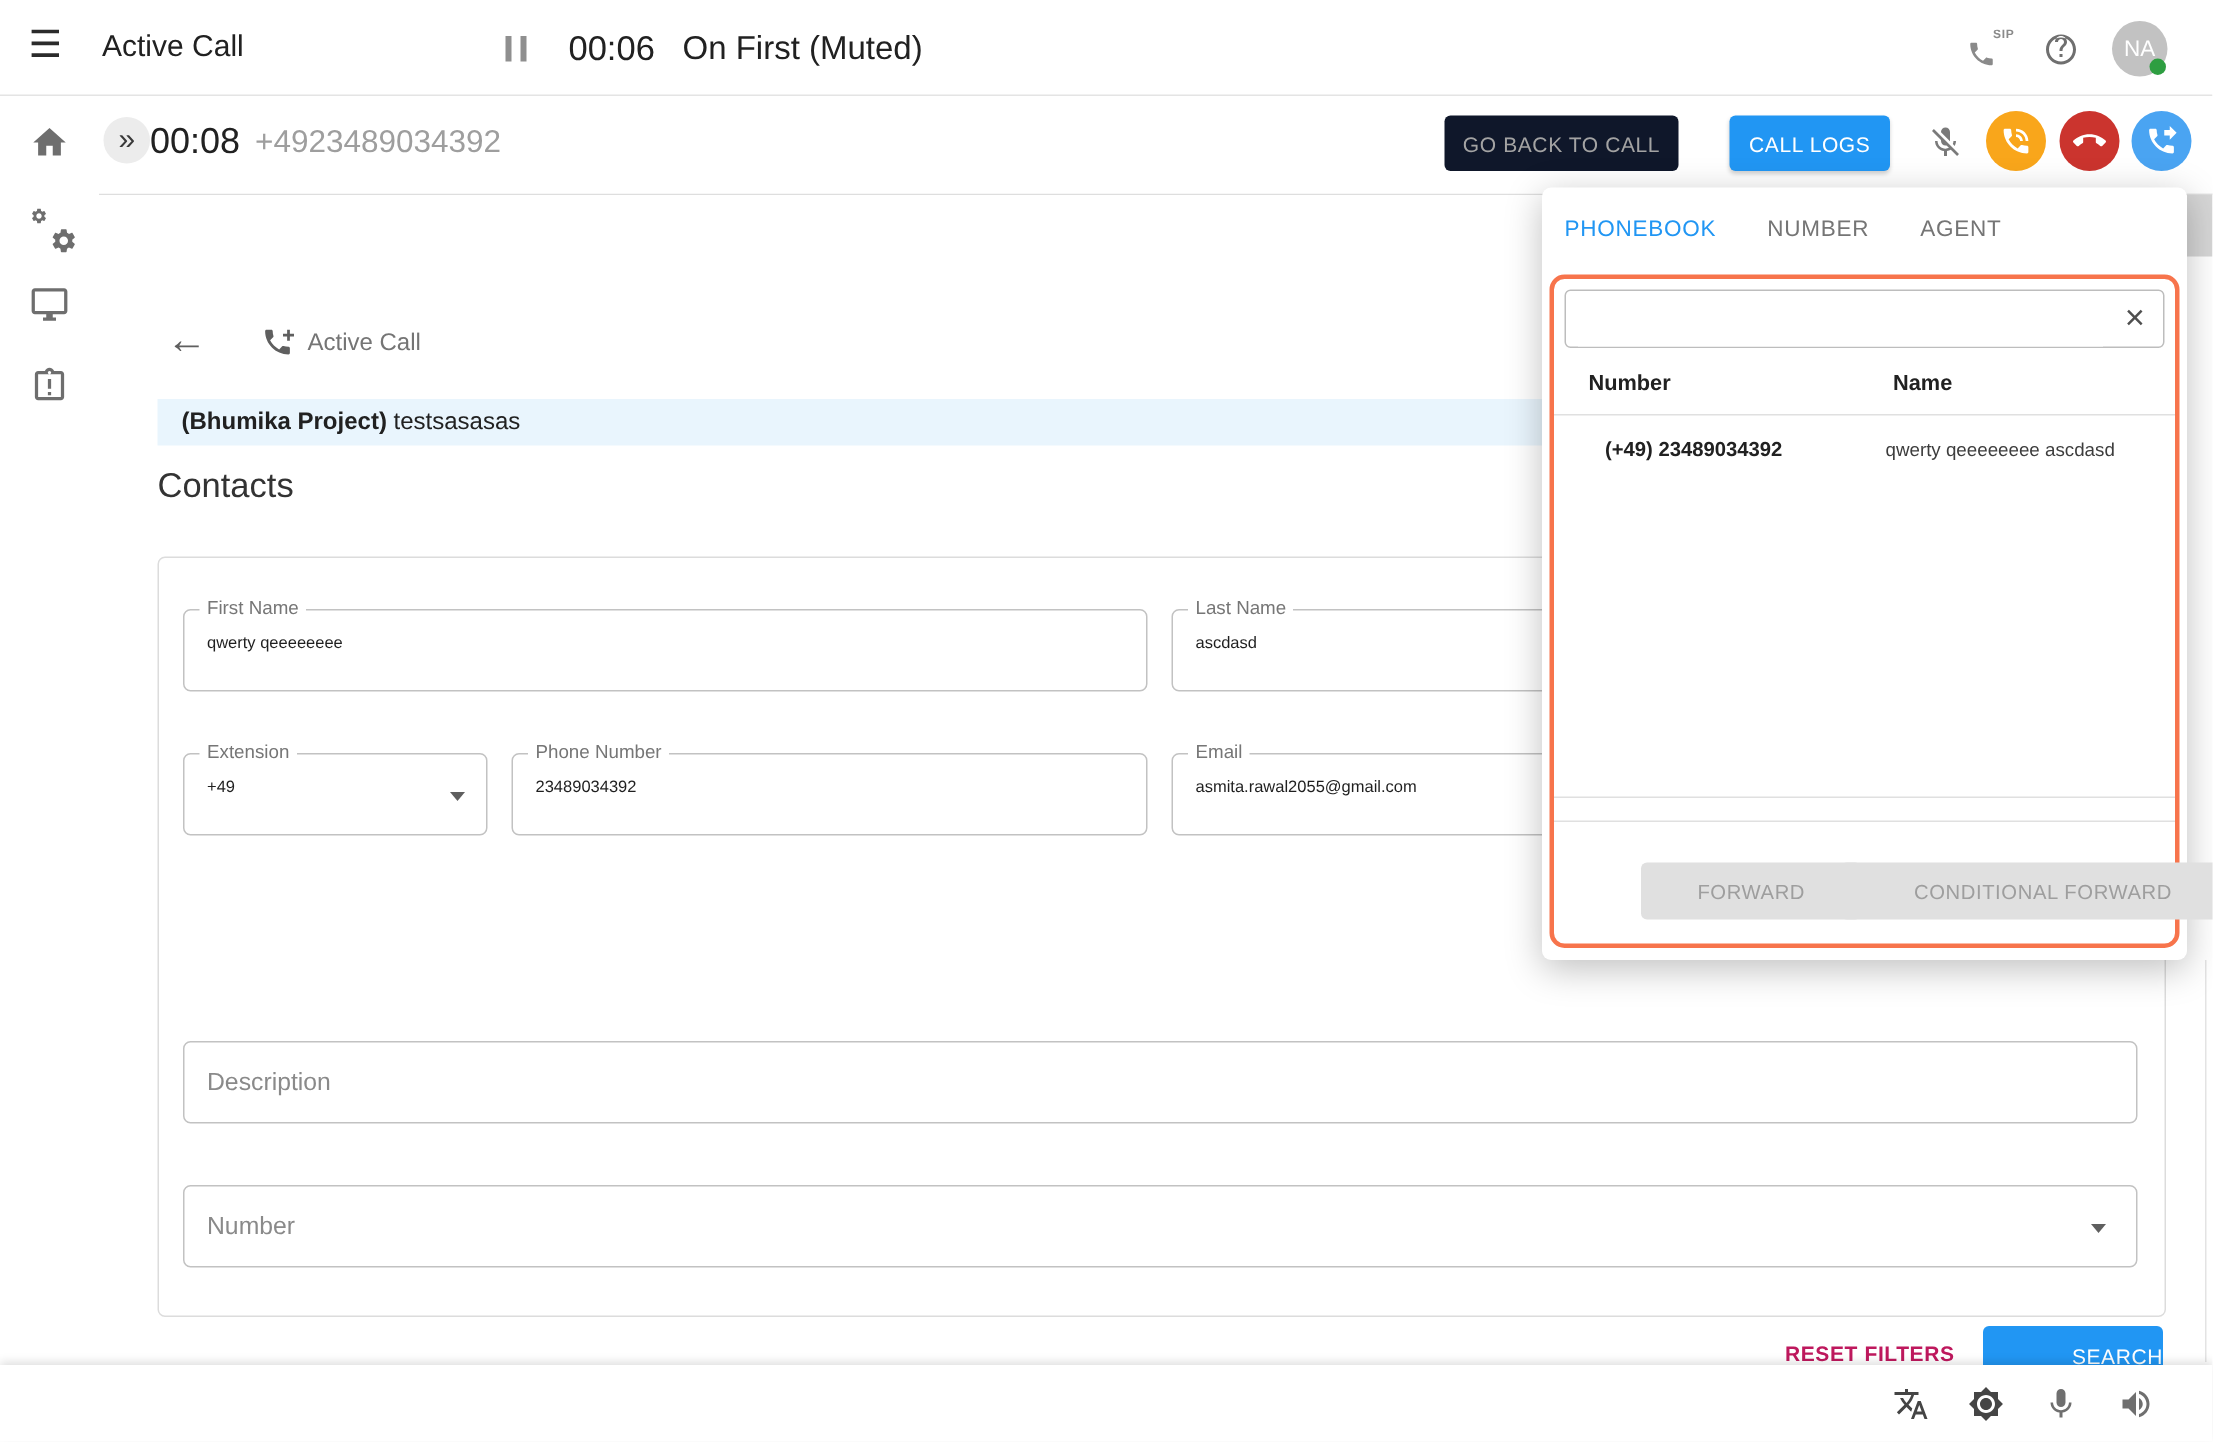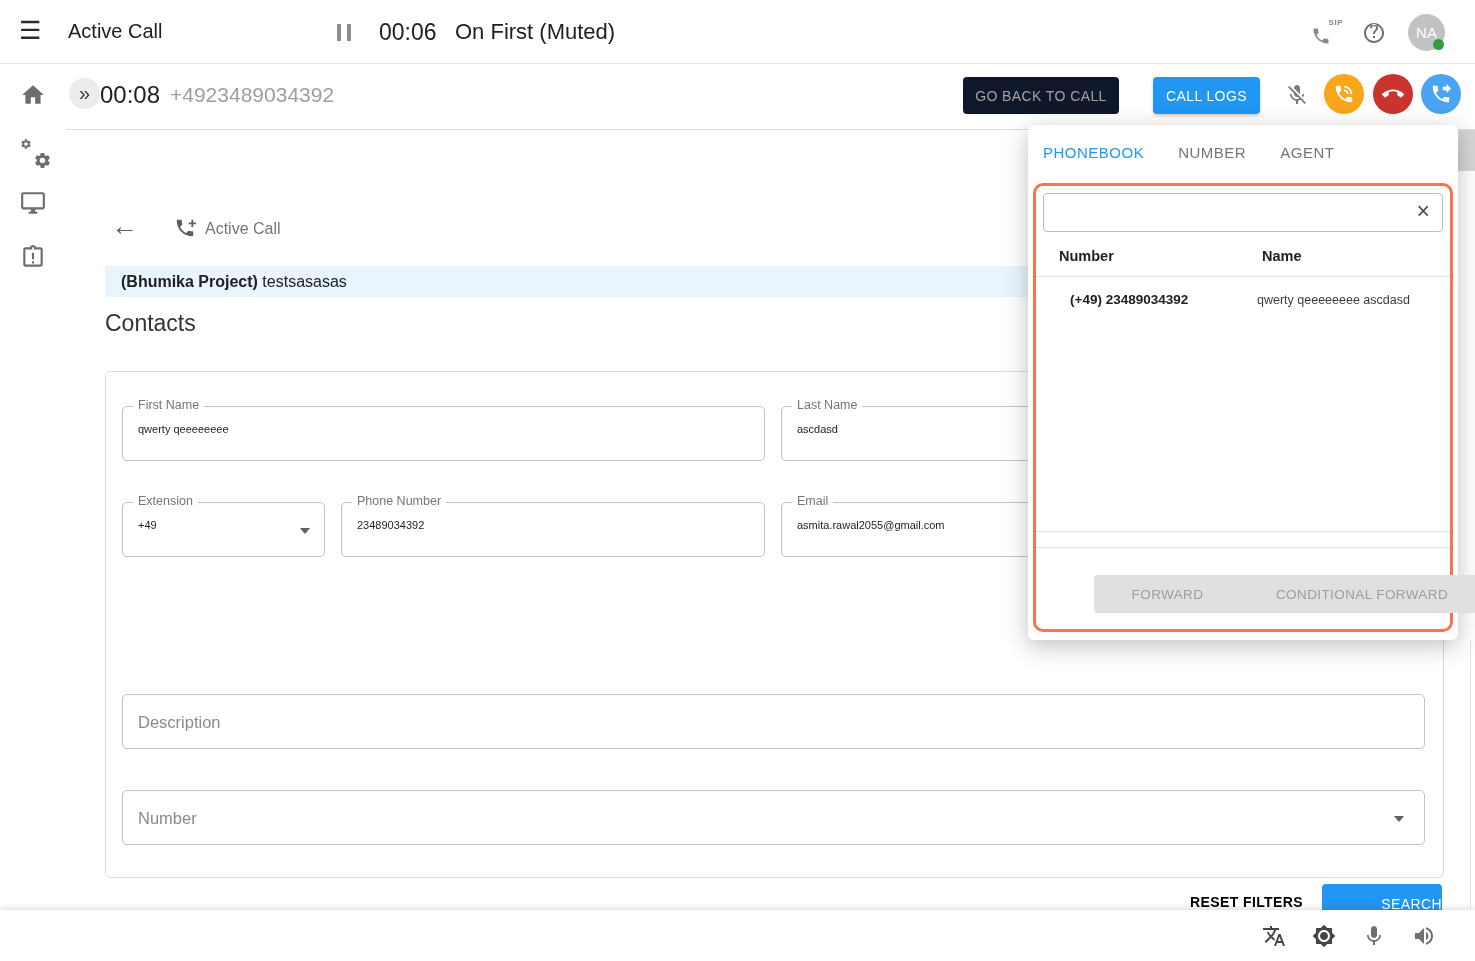--- a/index.html
+++ b/index.html
@@ -80,21 +80,21 @@
   .f-first   { left:122px; top:406px; width:643px; }
   .f-last    { left:781px; top:406px; width:644px; }
   .f-ext     { left:122px; top:502px; width:203px; }
   .f-phone   { left:341px; top:502px; width:424px; }
   .f-email   { left:781px; top:502px; width:644px; }
   .f-address { left:122px; top:598px; width:1303px; }
   .f-desc    { left:122px; top:694px; width:1303px;padding-left:16px; }
   .f-project { left:122px; top:790px; width:1303px; }
 
   .reset-link { position:absolute; left:1190px; top:894px; background:none; border:none; cursor:pointer;
-    color:#000000; font-size:14px; font-weight:bold; letter-spacing:.4px; z-index:2; }
+    color:#be185d; font-size:14px; font-weight:bold; letter-spacing:.4px; z-index:2; }
   .search-btn { position:absolute; left:1322px; top:884px; width:120px; height:40px; background:#2196F3;
     color:#fff; font-size:14px; letter-spacing:.4px; z-index:2;text-align:right; }
   .gray-strip { position:absolute; left:1458px; top:129px; width:17px; height:42px; background:#d6d6d6; z-index:3; }
   .edge-line { position:absolute; left:1470px; top:640px; width:1px; height:268px; background:#e3e3e3; }
 
   
   .popup { position:absolute; left:1028px; top:125px; width:430px; height:515px; background:#fff;
     border-radius:6px; box-shadow:0 6px 24px rgba(0,0,0,.25); z-index:30; }
   .tabs { position:absolute; left:15px; top:0; height:55px; display:flex; align-items:center; gap:34px; }
   .tab { background:none; border:none; cursor:pointer; font-size:15px; letter-spacing:.5px;

